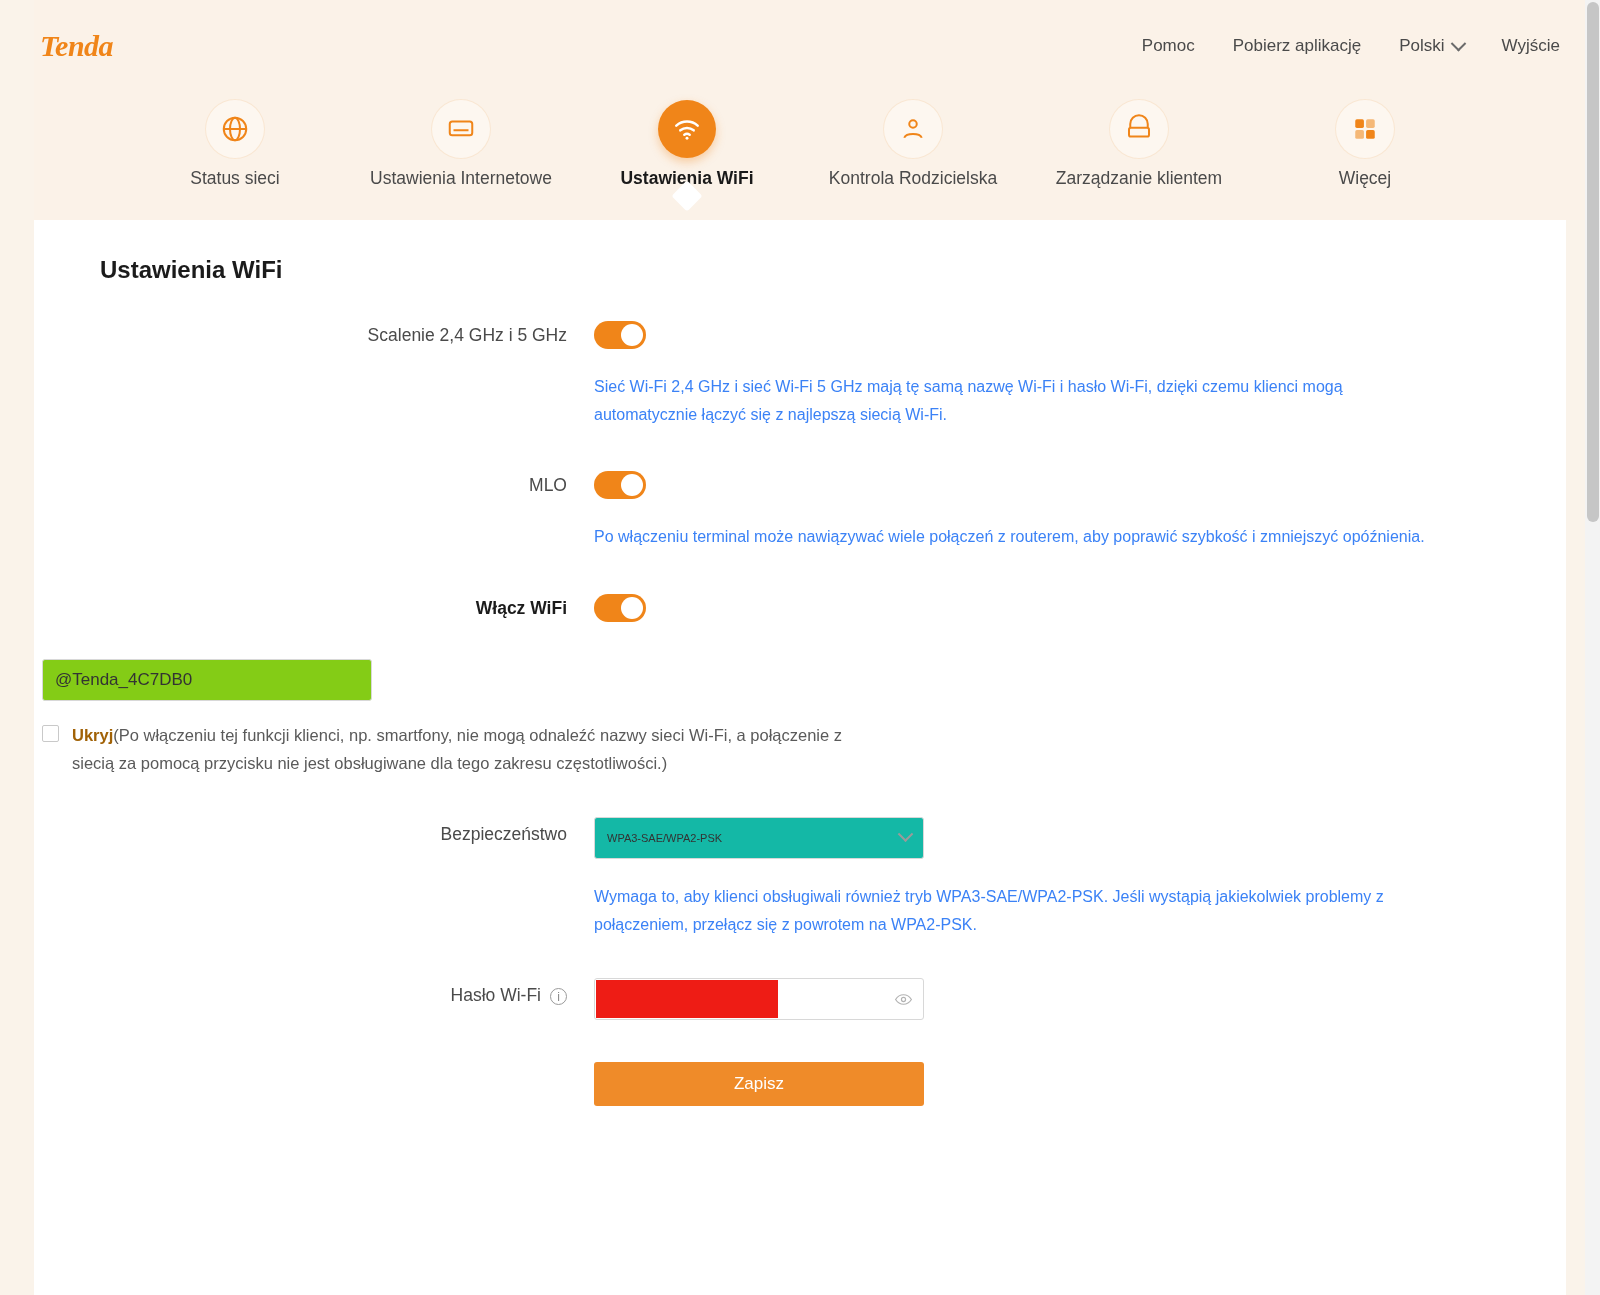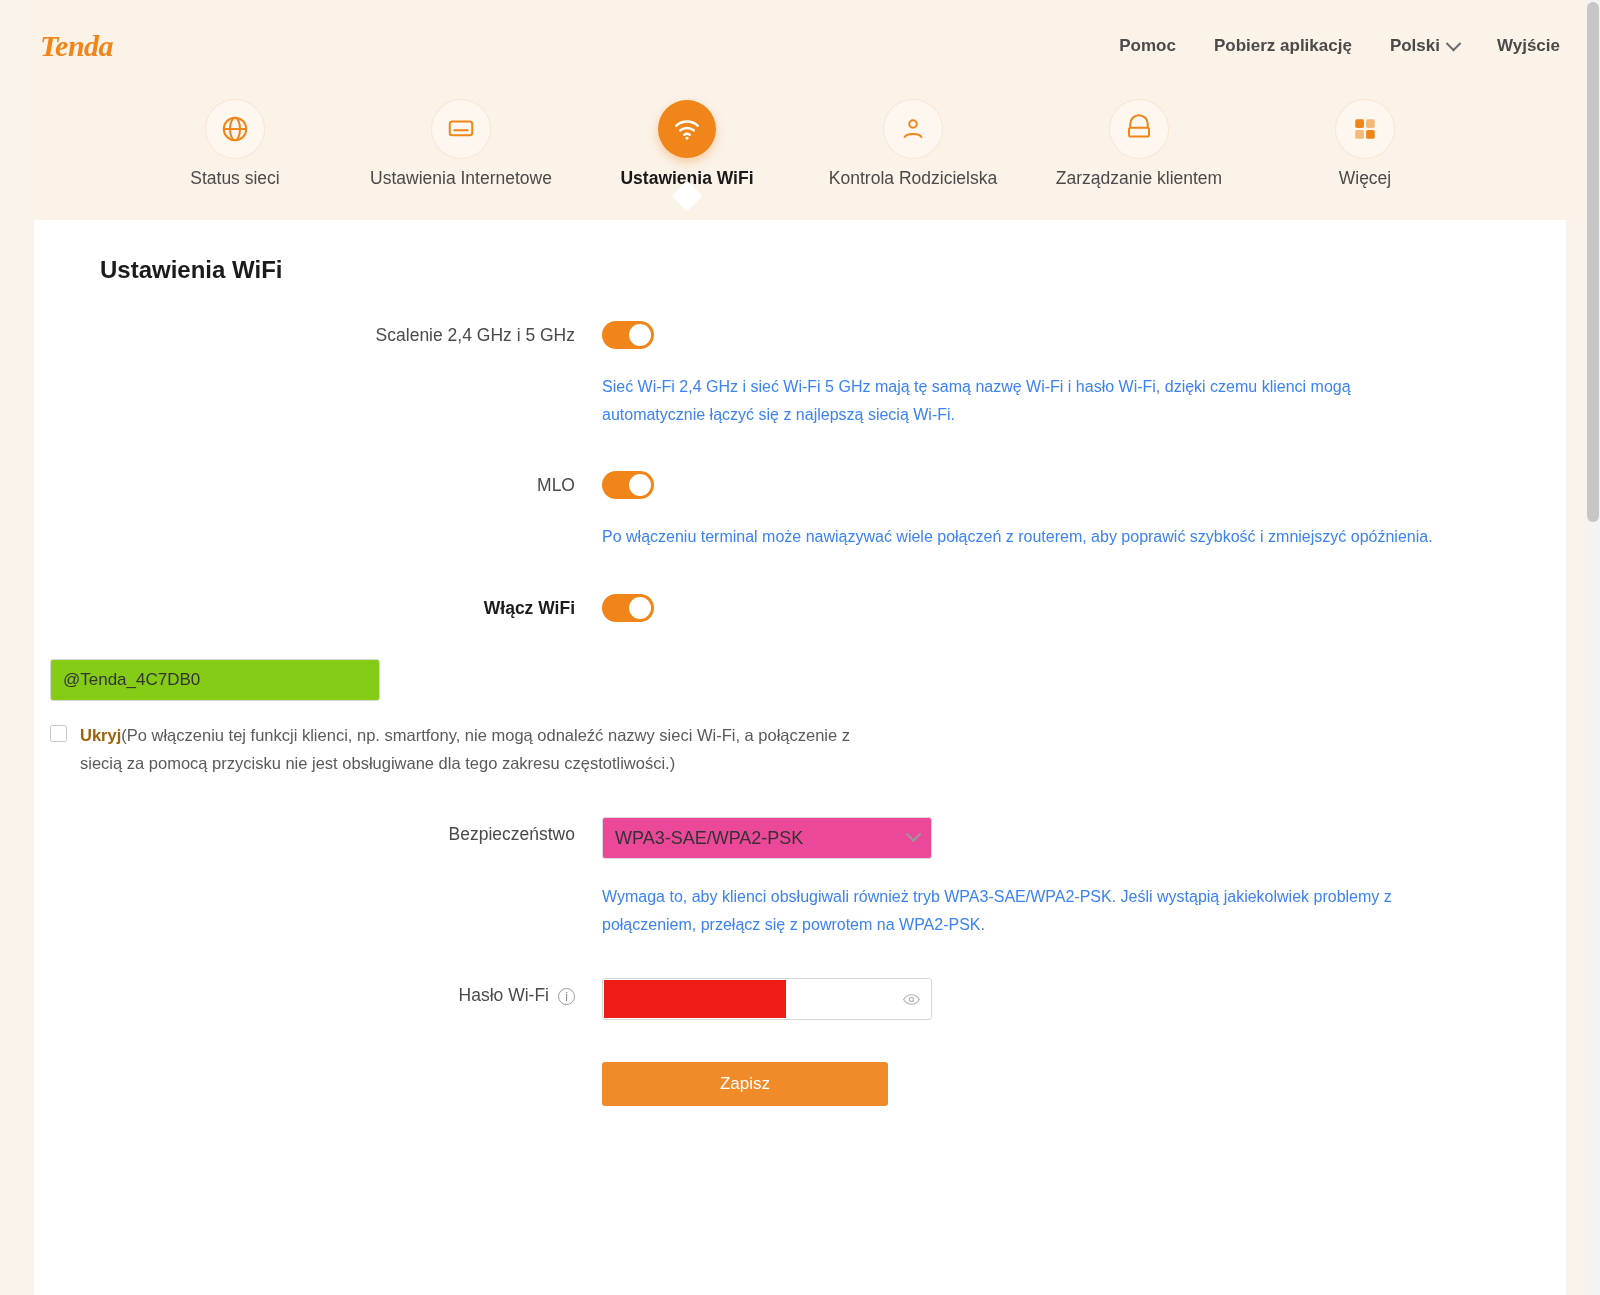--- a/index.html
+++ b/index.html
@@ -39,21 +39,20 @@
     font-size: 18.5px;
     color: #4a4a4a;
   }
   .topnav {
     margin-left: auto;
     display: flex;
     align-items: center;
     gap: 38px;
     font-size: 17px;
     color: #4a4a4a;
-    font-weight: bold;
   }
   .topnav span { cursor: default; }
   .lang { display: inline-flex; align-items: center; gap: 8px; }
   .caret {
     width: 11px; height: 11px;
     border-right: 2px solid #6b6b6b;
     border-bottom: 2px solid #6b6b6b;
     transform: rotate(45deg) translate(-2px, -2px);
   }
   
@@ -109,21 +108,21 @@
     min-height: 1075px;
     padding: 36px 0 0 0;
   }
   .card-title {
     font-size: 24px;
     font-weight: bold;
     color: #1b1b1b;
     padding-left: 66px;
     margin-bottom: 34px;
   }
-  .form { padding-left: 16px; }
+  .form { padding-left: 8px; }
   .row {
     display: flex;
     align-items: flex-start;
     margin-bottom: 0;
   }
   .rlabel {
     width: 552px;
     text-align: right;
     padding-right: 27px;
     font-size: 17.5px;
@@ -188,23 +187,23 @@
     line-height: 1.72;
   }
   .check-text b { color: #a16207; font-weight: bold; }
   .select {
     width: 330px; height: 42px;
     border: 1px solid #d8d8d8;
     border-radius: 3px;
     display: flex; align-items: center;
     justify-content: space-between;
     padding: 0 12px;
-    font-size: 18px;
+    font-size: 11px;
     color: #333;
-    background: #ec4899;
+    background: #14b8a6;
     cursor: pointer;
   }
   .chev {
     width: 11px; height: 11px;
     border-right: 2px solid #9a9a9a;
     border-bottom: 2px solid #9a9a9a;
     transform: rotate(45deg) translate(-3px,-3px);
   }
   .pwd-wrap {
     width: 330px; height: 42px;
@@ -232,21 +231,21 @@
     width: 17px; height: 17px;
     border: 1px solid #9a9a9a;
     border-radius: 50%;
     font-size: 12px;
     color: #8a8a8a;
     margin-left: 9px;
     vertical-align: middle;
     line-height: 1;
   }
   .btn-save {
-    width: 286px; height: 44px;
+    width: 330px; height: 44px;
     background: #ef8b29;
     color: #fff;
     font-size: 17px;
     border: none;
     border-radius: 3px;
     cursor: pointer;
     display: flex; align-items: center; justify-content: center;
     margin-top: 42px;
   }
   .scrollbar {

